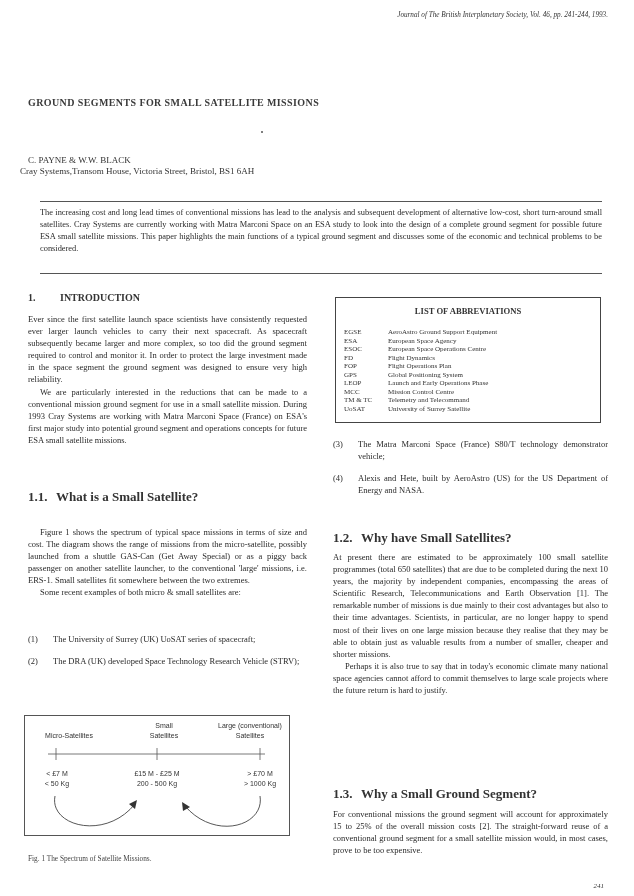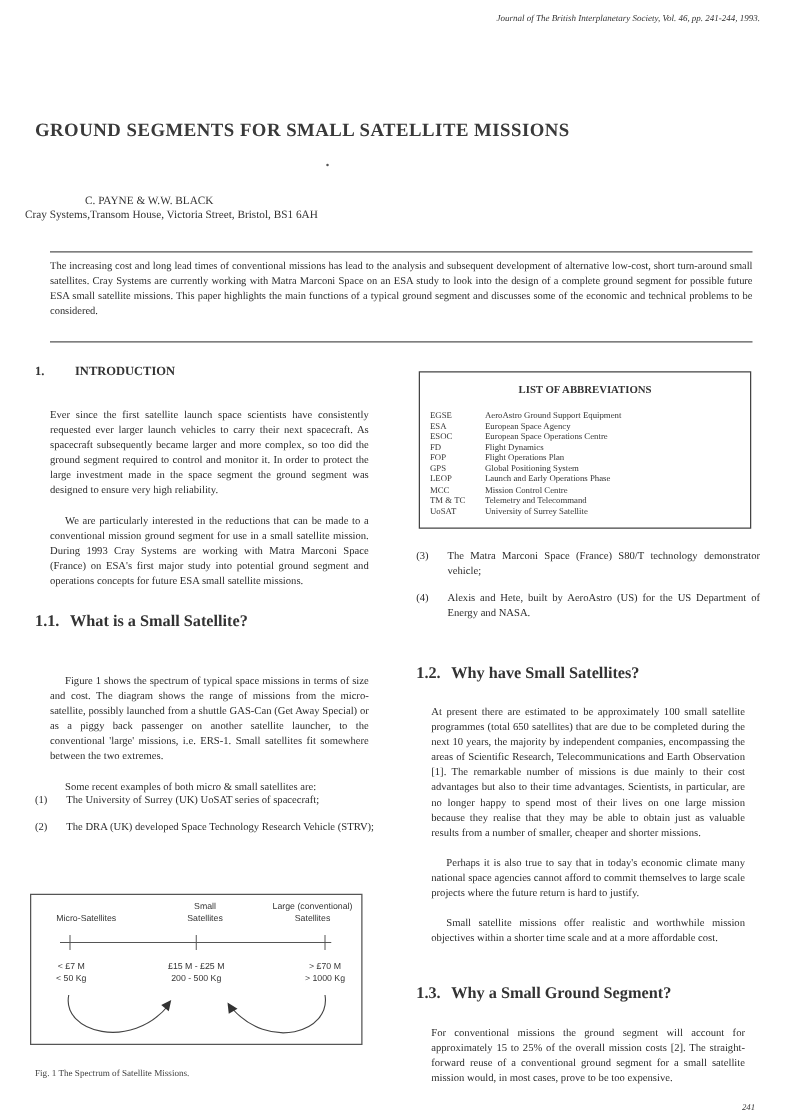--- a/index.html
+++ b/index.html
@@ -1,28 +1,28 @@
 <!DOCTYPE html>
 <html><head>
 <meta charset="utf-8">
 <style>
   html, body { margin: 0; padding: 0; background: #ffffff; }
   body { width: 634px; height: 896px; position: relative; overflow: hidden;
          font-family: "Liberation Serif", "DejaVu Serif", serif; color: #2a2a2a; }
   .abs { position: absolute; }
   .journal { right: 26px; top: 11px; font-size: 7.2px; font-style: italic; color: #333; }
-  .title { left: 28px; top: 97px; font-size: 15px; font-weight: bold; letter-spacing: 0.4px; color: #3a3a3a; }
+  .title { left: 28px; top: 97px; font-size: 10px; font-weight: bold; letter-spacing: 0.4px; color: #3a3a3a; }
   .dot { left: 261px; top: 131px; width: 2px; height: 2px; background: #555; border-radius: 1px; }
-  .authors { left: 28px; top: 155px; font-size: 9px; color: #333; margin-left: 40px; }
+  .authors { left: 28px; top: 155px; font-size: 9px; color: #333; }
   .affil { left: 20px; top: 166px; font-size: 9px; color: #333; }
   .rule { left: 40px; width: 562px; height: 1px; background: #555; }
   .abstract { left: 40px; top: 207px; width: 562px; font-size: 8.4px; line-height: 12px;
               text-align: justify; color: #2a2a2a; }
   .col { font-size: 8.5px; line-height: 12.1px; text-align: justify; color: #2a2a2a; }
-  .col p { margin: 12px; }
+  .col p { margin: 0; }
   .indent { text-indent: 12px; }
   .h1 { font-size: 10px; font-weight: bold; color: #333; }
   .h1 .num { display: inline-block; width: 32px; }
   .h2 { font-size: 13px; font-weight: bold; color: #333; }
   .h2 .num { display: inline-block; width: 28px; }
   .li { display: flex; font-size: 8.5px; line-height: 12.1px; text-align: justify; }
   .li .n { flex: 0 0 25px; }
   .li .t { flex: 1; }
   .abbr-box { left: 335px; top: 297px; width: 266px; height: 126px; border: 1px solid #444; box-sizing: border-box; }
   .abbr-title { text-align: center; font-size: 8.6px; font-weight: bold; margin-top: 8px; color: #333; }
@@ -174,21 +174,20 @@
   </div>
 </div>
 
 <div class="abs h2" style="left:333px; top:530px;">
   <span class="num">1.2.</span><span>Why have Small Satellites?</span>
 </div>
 
 <div class="abs col" style="left:333px; top:551px; width:275px;">
   <p>At present there are estimated to be approximately 100 small satellite programmes (total 650 satellites) that are due to be completed during the next 10 years, the majority by independent companies, encompassing the areas of Scientific Research, Telecommunications and Earth Observation [1]. The remarkable number of missions is due mainly to their cost advantages but also to their time advantages. Scientists, in particular, are no longer happy to spend most of their lives on one large mission because they realise that they may be able to obtain just as valuable results from a number of smaller, cheaper and shorter missions.</p>
   <p class="indent">Perhaps it is also true to say that in today's economic climate many national space agencies cannot afford to commit themselves to large scale projects where the future return is hard to justify.</p>
-  <p class="indent">Small satellite missions offer realistic and worthwhile mission objectives within a shorter time scale and at a more affordable cost.</p>
 </div>
 
 <div class="abs h2" style="left:333px; top:786px;">
   <span class="num">1.3.</span><span>Why a Small Ground Segment?</span>
 </div>
 
 <div class="abs col" style="left:333px; top:808px; width:275px;">
   <p>For conventional missions the ground segment will account for approximately 15 to 25% of the overall mission costs [2]. The straight-forward reuse of a conventional ground segment for a small satellite mission would, in most cases, prove to be too expensive.</p>
 </div>
 

